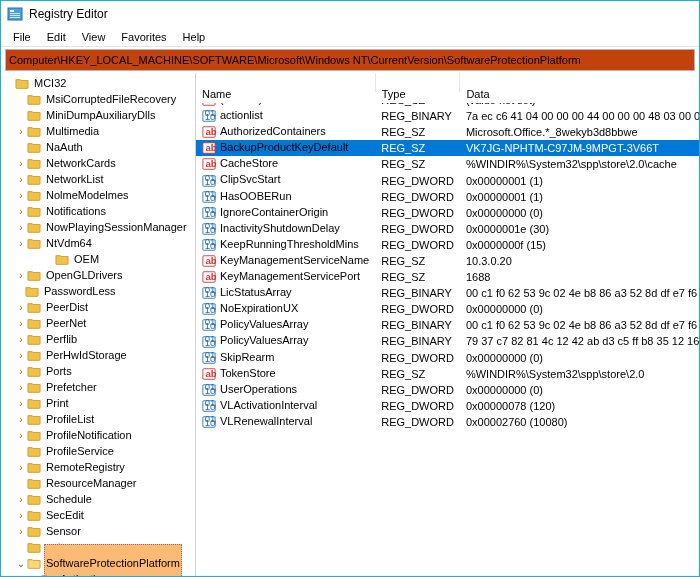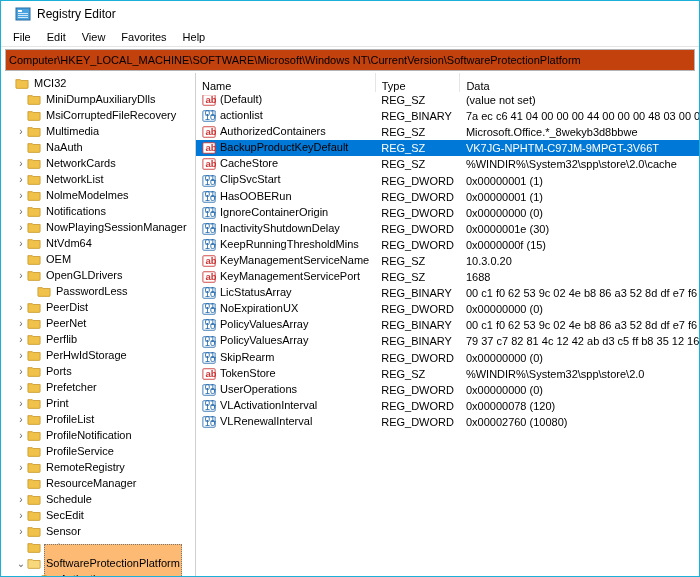--- a/index.html
+++ b/index.html
@@ -1,35 +1,35 @@
 <!DOCTYPE html>
 <html><head>
 <meta charset="utf-8">
 <style>
 * { margin:0; padding:0; box-sizing:border-box; font-family:"Segoe UI",Tahoma,sans-serif; font-size:11px; color:#000; }
 html,body { width:700px; height:577px; overflow:hidden; }
 .window { width:700px; height:577px; border:1px solid #1bb0d8; background:#fff; display:flex; flex-direction:column; }
-.titlebar { height:26px; background:#fff; display:flex; align-items:center; padding:0 6px;margin-left:8px; }
+.titlebar { height:26px; background:#fff; display:flex; align-items:center; padding:0 6px; }
 .titlebar .ticon { width:16px; height:16px; margin-right:6px; }
 .titlebar .title { font-size:12px; }
 .menubar { height:20px; display:flex; align-items:center; padding:0 4px; border-bottom:1px solid #e5e5e5; }
 .menubar span { padding:1px 8px; cursor:default; }
 .addrbar { height:22px; border:1px solid #b5b5b5; margin:2px 4px; display:flex; align-items:center; padding:0 3px; background:#c2410c; font-size:11px; }
 .client { flex:1; display:flex; overflow:hidden; }
 .tree { width:195px; border-right:1px solid #d0d0d0; overflow:auto; position:relative; }
 .tree::-webkit-scrollbar { width:14px; }
 .tree-inner { padding:2px 0 4px 0; }
 .trow { display:flex; align-items:center; height:16px; white-space:nowrap; padding-right:4px; }
 .trow .exp { width:12px; text-align:center; color:#666; font-size:10px; }
 .trow .fold { width:14px; height:12px; margin-right:3px; }
 .trow .lbl { padding:0 2px; }
 .trow.sel .lbl { background:#fdba74; border:1px dotted #777; padding:12px 1px; }
 .list { flex:1; overflow:auto; }
 .list table { border-collapse:collapse; width:100%; }
-.list th { text-align:left; font-weight:400; padding:3px 6px; border-right:1px solid #e5e5e5; border-bottom:1px solid #e5e5e5; background:#fff; position:sticky; top:4px; }
+.list th { text-align:left; font-weight:400; padding:3px 6px; border-right:1px solid #e5e5e5; border-bottom:1px solid #e5e5e5; background:#fff; position:sticky; top:12px; }
 .list td { padding:1px 6px; white-space:nowrap; height:16px; }
 .list tr.sel td { background:#0078d7; color:#fff; }
 .list tr.sel td svg text, .list tr.sel td svg * { }
 .vicon { width:14px; height:14px; vertical-align:middle; margin-right:4px; }
 .th-name{width:155px;} .th-type{width:96px;}
 </style>
 </head>
 <body>
 <div class="window">
 
@@ -68,31 +68,31 @@
                 <path d="M1 3h5l1 1h8" fill="none" stroke="#d9a441" stroke-width="0.5"></path>
               </svg></span>
             <span class="lbl">MCI32</span>
           </div>
           <div class="trow" style="padding-left: 14px;">
             <span class="exp"></span>
             <span class="fold"><svg viewBox="0 0 16 14">
                 <path d="M1 3h5l1 1h8v8a1 1 0 0 1-1 1H2a1 1 0 0 1-1-1z" fill="#f0c14b" stroke="#b8860b" stroke-width="0.7"></path>
                 <path d="M1 3h5l1 1h8" fill="none" stroke="#d9a441" stroke-width="0.5"></path>
               </svg></span>
+            <span class="lbl">MsiCorruptedFileRecovery</span>
+          </div>
+          <div class="trow" style="padding-left: 14px;">
+            <span class="exp"></span>
+            <span class="fold"><svg viewBox="0 0 16 14">
+                <path d="M1 3h5l1 1h8v8a1 1 0 0 1-1 1H2a1 1 0 0 1-1-1z" fill="#f0c14b" stroke="#b8860b" stroke-width="0.7"></path>
+                <path d="M1 3h5l1 1h8" fill="none" stroke="#d9a441" stroke-width="0.5"></path>
+              </svg></span>
             <span class="lbl">MiniDumpAuxiliaryDlls</span>
           </div>
           <div class="trow" style="padding-left: 14px;">
-            <span class="exp"></span>
-            <span class="fold"><svg viewBox="0 0 16 14">
-                <path d="M1 3h5l1 1h8v8a1 1 0 0 1-1 1H2a1 1 0 0 1-1-1z" fill="#f0c14b" stroke="#b8860b" stroke-width="0.7"></path>
-                <path d="M1 3h5l1 1h8" fill="none" stroke="#d9a441" stroke-width="0.5"></path>
-              </svg></span>
-            <span class="lbl">MsiCorruptedFileRecovery</span>
-          </div>
-          <div class="trow" style="padding-left: 14px;">
             <span class="exp">›</span>
             <span class="fold"><svg viewBox="0 0 16 14">
                 <path d="M1 3h5l1 1h8v8a1 1 0 0 1-1 1H2a1 1 0 0 1-1-1z" fill="#f0c14b" stroke="#b8860b" stroke-width="0.7"></path>
                 <path d="M1 3h5l1 1h8" fill="none" stroke="#d9a441" stroke-width="0.5"></path>
               </svg></span>
             <span class="lbl">Multimedia</span>
           </div>
           <div class="trow" style="padding-left: 14px;">
             <span class="exp"></span>
             <span class="fold"><svg viewBox="0 0 16 14">
@@ -142,37 +142,37 @@
             <span class="lbl">NowPlayingSessionManager</span>
           </div>
           <div class="trow" style="padding-left: 14px;">
             <span class="exp">›</span>
             <span class="fold"><svg viewBox="0 0 16 14">
                 <path d="M1 3h5l1 1h8v8a1 1 0 0 1-1 1H2a1 1 0 0 1-1-1z" fill="#f0c14b" stroke="#b8860b" stroke-width="0.7"></path>
                 <path d="M1 3h5l1 1h8" fill="none" stroke="#d9a441" stroke-width="0.5"></path>
               </svg></span>
             <span class="lbl">NtVdm64</span>
           </div>
-          <div class="trow" style="padding-left: 14px;">
+          <div class="trow" style="padding-left: 14px; margin-left: 28px;">
             <span class="exp"></span>
             <span class="fold"><svg viewBox="0 0 16 14">
                 <path d="M1 3h5l1 1h8v8a1 1 0 0 1-1 1H2a1 1 0 0 1-1-1z" fill="#f0c14b" stroke="#b8860b" stroke-width="0.7"></path>
                 <path d="M1 3h5l1 1h8" fill="none" stroke="#d9a441" stroke-width="0.5"></path>
               </svg></span>
             <span class="lbl">OEM</span>
           </div>
           <div class="trow" style="padding-left: 14px;">
             <span class="exp">›</span>
             <span class="fold"><svg viewBox="0 0 16 14">
                 <path d="M1 3h5l1 1h8v8a1 1 0 0 1-1 1H2a1 1 0 0 1-1-1z" fill="#f0c14b" stroke="#b8860b" stroke-width="0.7"></path>
                 <path d="M1 3h5l1 1h8" fill="none" stroke="#d9a441" stroke-width="0.5"></path>
               </svg></span>
             <span class="lbl">OpenGLDrivers</span>
           </div>
-          <div class="trow" style="padding-left: 24px;">
+          <div class="trow" style="padding-left: 12px;">
             <span class="exp"></span>
             <span class="fold"><svg viewBox="0 0 16 14">
                 <path d="M1 3h5l1 1h8v8a1 1 0 0 1-1 1H2a1 1 0 0 1-1-1z" fill="#f0c14b" stroke="#b8860b" stroke-width="0.7"></path>
                 <path d="M1 3h5l1 1h8" fill="none" stroke="#d9a441" stroke-width="0.5"></path>
               </svg></span>
             <span class="lbl">PasswordLess</span>
           </div>
           <div class="trow" style="padding-left: 14px;">
             <span class="exp">›</span>
             <span class="fold"><svg viewBox="0 0 16 14">

